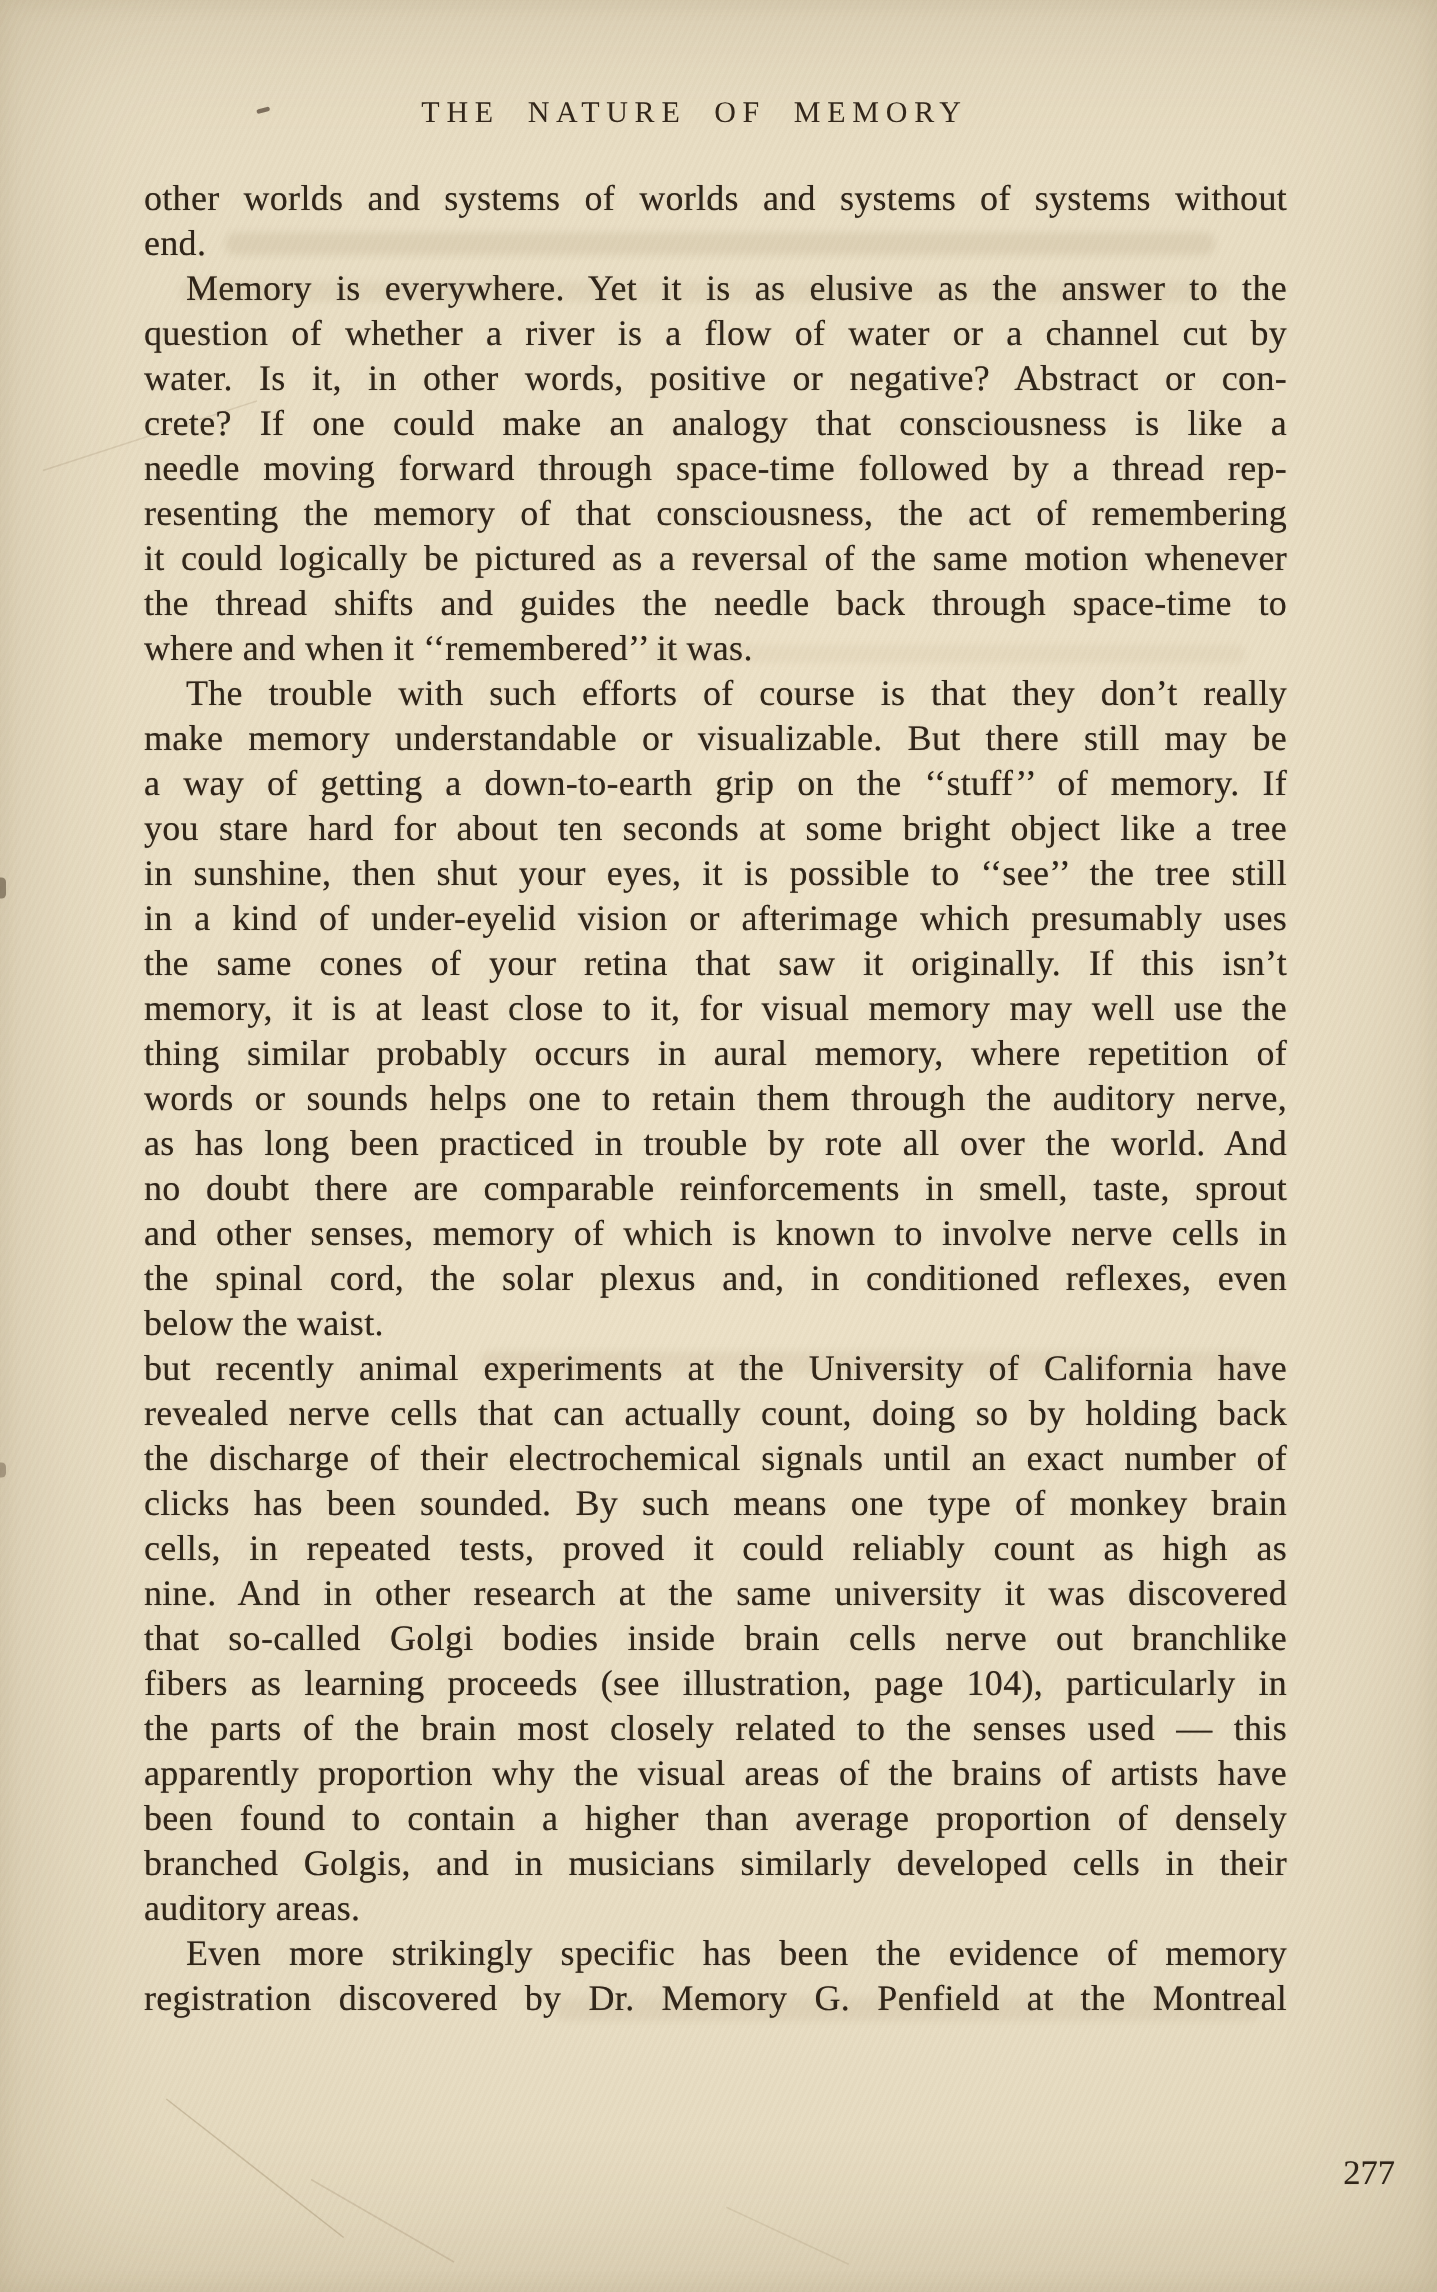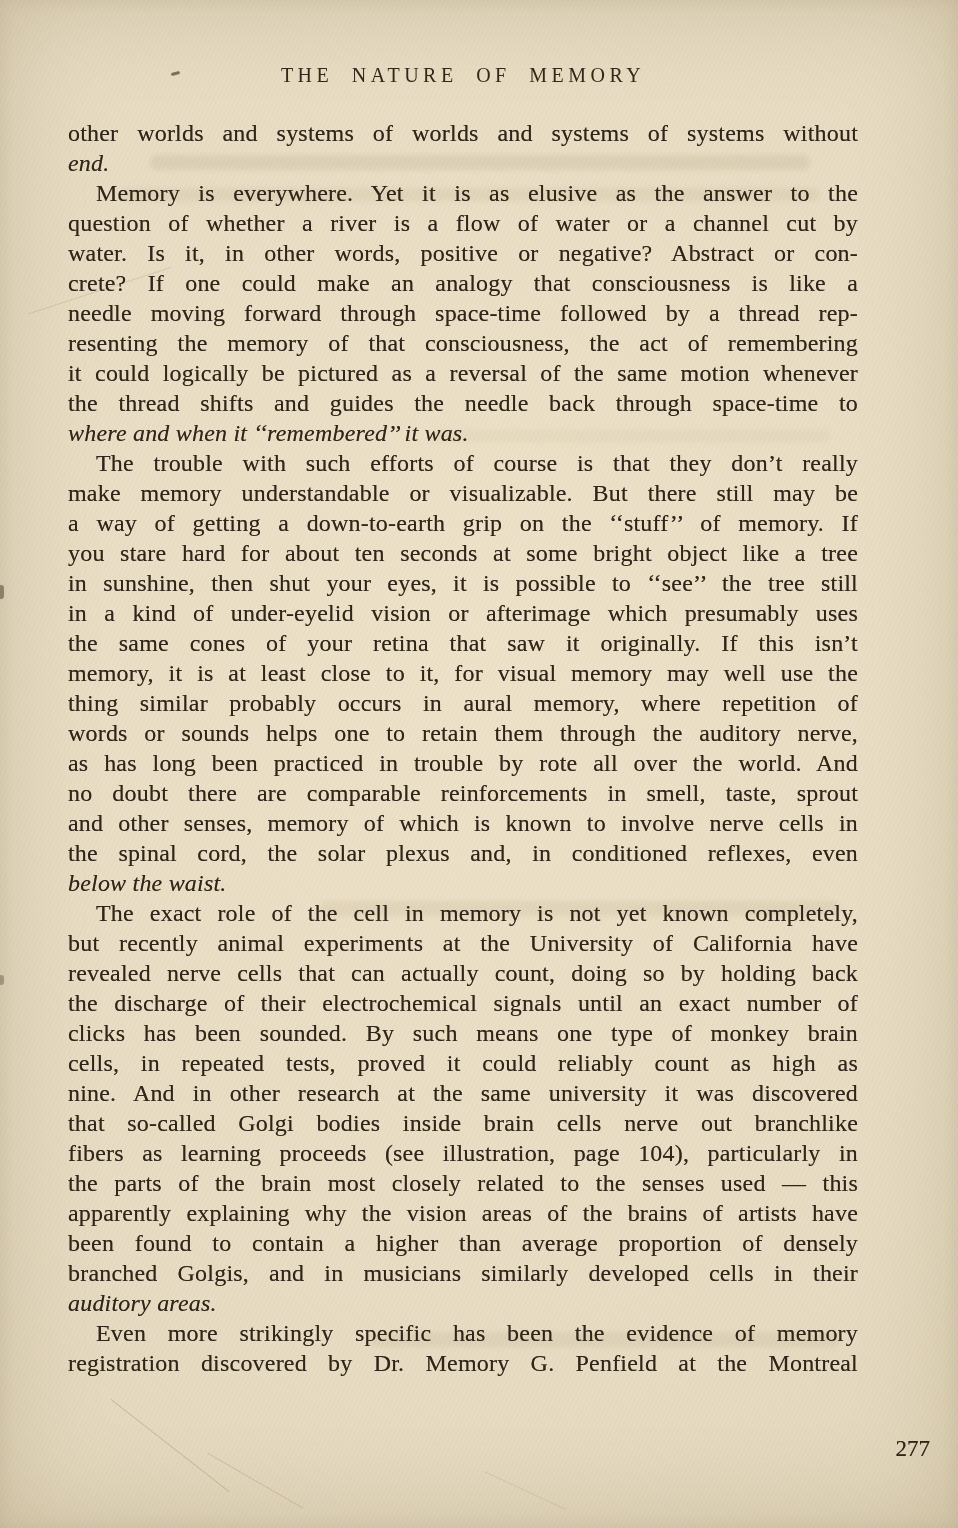--- a/index.html
+++ b/index.html
@@ -32,22 +32,23 @@
     position:absolute;top:118px;left:68px;width:790px;
   }
   .line{
     font-size:24px;line-height:30px;height:30px;
     letter-spacing:0.2px;
     text-align:justify;
     text-align-last:justify;
     color:var(--ink);
     text-shadow:0 0 0.5px rgba(48,37,25,0.55);
     white-space:normal;
+    margin-left:28px;
   }
-  .line.last{ text-align-last:left;font-style:italic; }
+  .line.last{ text-align-last:left; }
   .line.indent{ text-indent:28px; }
   .page-number{
     position:absolute;top:1434px;right:28px;
     font-size:23px;line-height:30px;
     color:var(--ink);
     text-shadow:0 0 0.5px rgba(48,37,25,0.5);
   }
   
   .ghost{
     position:absolute;height:15px;border-radius:7px;
@@ -123,31 +124,30 @@
       <div class="line">in a kind of under-eyelid vision or afterimage which presumably uses</div>
       <div class="line">the same cones of your retina that saw it originally. If this isn’t</div>
       <div class="line">memory, it is at least close to it, for visual memory may well use the</div>
       <div class="line">thing similar probably occurs in aural memory, where repetition of</div>
       <div class="line">words or sounds helps one to retain them through the auditory nerve,</div>
       <div class="line">as has long been practiced in trouble by rote all over the world. And</div>
       <div class="line">no doubt there are comparable reinforcements in smell, taste, sprout</div>
       <div class="line">and other senses, memory of which is known to involve nerve cells in</div>
       <div class="line">the spinal cord, the solar plexus and, in conditioned reflexes, even</div>
       <div class="line last">below the waist.</div>
-      <div class="line indent">The exact role of the cell in memory is not yet known completely,</div>
       <div class="line">but recently animal experiments at the University of California have</div>
       <div class="line">revealed nerve cells that can actually count, doing so by holding back</div>
       <div class="line">the discharge of their electrochemical signals until an exact number of</div>
       <div class="line">clicks has been sounded. By such means one type of monkey brain</div>
       <div class="line">cells, in repeated tests, proved it could reliably count as high as</div>
       <div class="line">nine. And in other research at the same university it was discovered</div>
       <div class="line">that so-called Golgi bodies inside brain cells nerve out branchlike</div>
       <div class="line">fibers as learning proceeds (see illustration, page 104), particularly in</div>
       <div class="line">the parts of the brain most closely related to the senses used — this</div>
-      <div class="line">apparently explaining why the vision areas of the brains of artists have</div>
+      <div class="line">apparently proportion why the visual areas of the brains of artists have</div>
       <div class="line">been found to contain a higher than average proportion of densely</div>
       <div class="line">branched Golgis, and in musicians similarly developed cells in their</div>
       <div class="line last">auditory areas.</div>
       <div class="line indent">Even more strikingly specific has been the evidence of memory</div>
       <div class="line">registration discovered by Dr. Memory G. Penfield at the Montreal</div>
     </div>
 
   <div class="page-number">277</div>
 
 </div>

